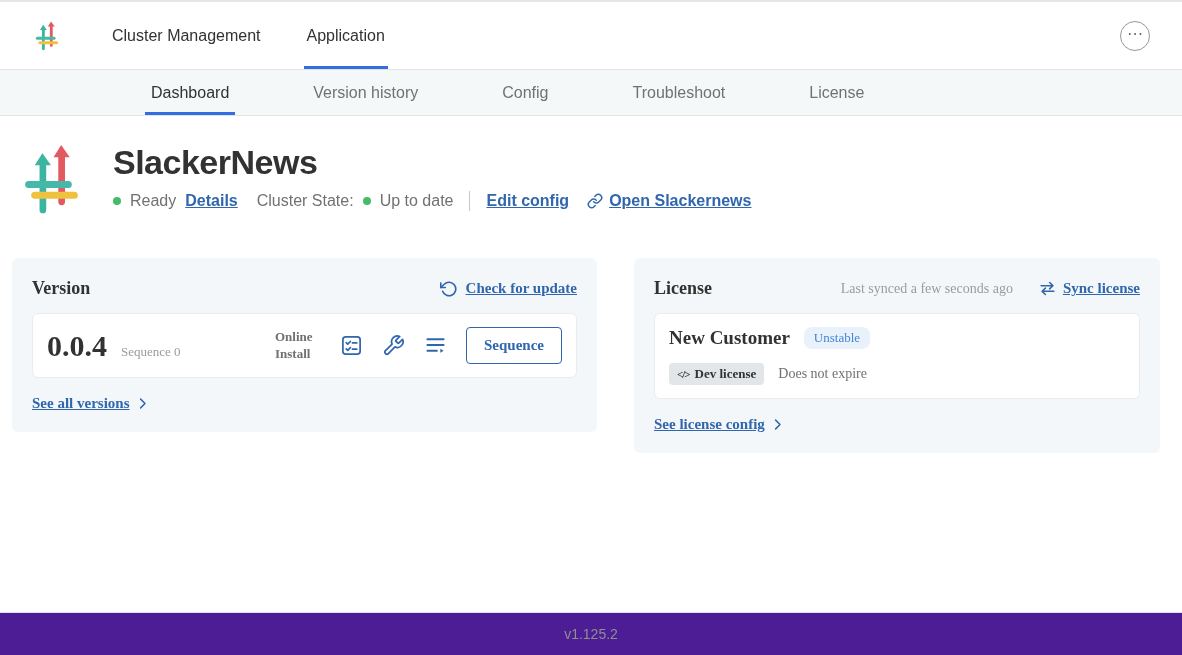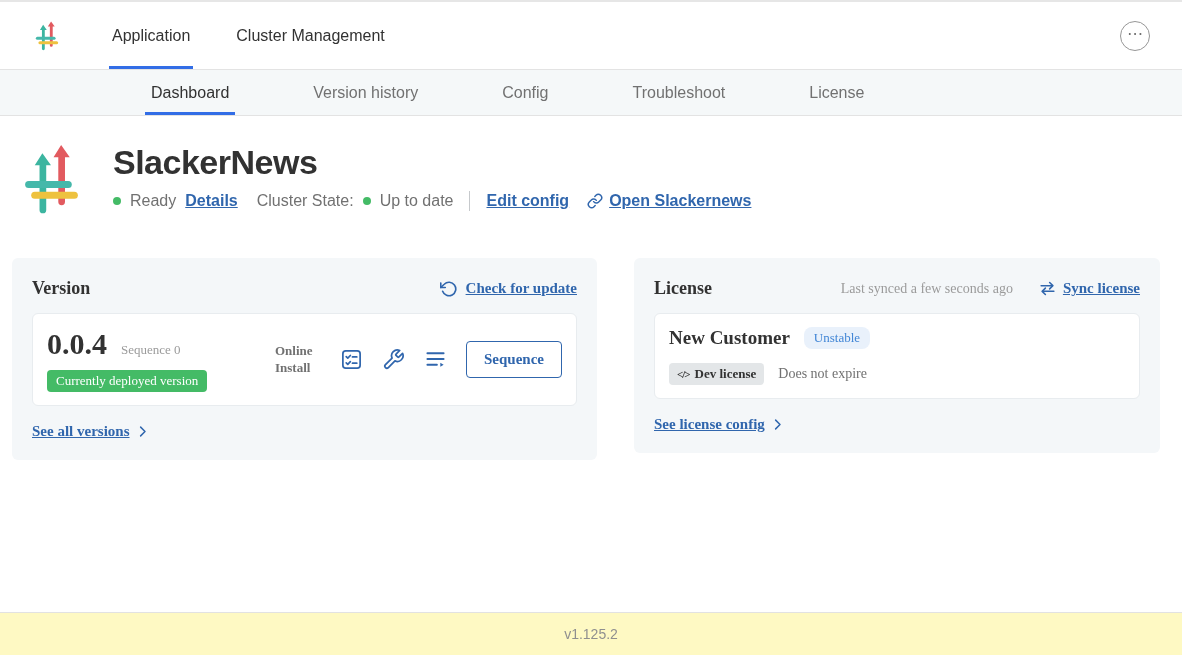--- a/index.html
+++ b/index.html
@@ -123,45 +123,45 @@
     background: #e3e6e8; color: #323232; font-size: 13px; font-weight: 700;
     padding: 3px 8px; border-radius: 4px;
     display: inline-flex; gap: 5px; align-items: center;
   }
   .type-badge .code-glyph { font-weight: 700; font-size: 11px; letter-spacing: -1px; }
   .expiry { font-size: 14px; color: #717171; }
 
   
   footer {
     position: absolute; bottom: 0; left: 0; width: 100%; height: 43px;
-    background: #fef9c3; border-top: 1px solid #e2e2e2;
+    background: #4c1d95; border-top: 1px solid #e2e2e2;
     display: flex; align-items: center; justify-content: center;
     font-size: 14px; color: #8f8f8f;
   }
 
   svg { flex: none; }
 </style>
 </head>
 <body>
 
 <header class="navbar">
   <span class="navbar-logo">
     <svg width="24" height="30" viewBox="0 0 56 70">
       <path fill="#3cb5a0" d="M19 9 L27.5 21 H22.8 V65 a3.3 3.3 0 0 1 -6.6 0 V21 H11.5 Z"></path>
       <path fill="#e25a5f" d="M37.5 1 L46 13 H41.3 V57 a3.3 3.3 0 0 1 -6.6 0 V13 H30 Z"></path>
       <rect fill="#45b8aa" x="2" y="36.5" width="46" height="7" rx="3.5"></rect>
       <rect fill="#eec23f" x="8" y="47" width="46" height="7" rx="3.5"></rect>
     </svg>
   </span>
   <nav class="nav-tabs">
+    <div class="nav-tab">
+      <span>Cluster Management</span>
+    </div>
     <div class="nav-tab active">
       <span>Application</span>
-    </div>
-    <div class="nav-tab">
-      <span>Cluster Management</span>
     </div>
   </nav>
   <button class="overflow-btn">
     <span>⋯</span>
   </button>
 </header>
 
 <nav class="subnav">
   <div class="subnav-item active">
     <span>Dashboard</span>
@@ -230,21 +230,20 @@
           <a class="link">Check for update</a>
         </span>
       </div>
 
       <div class="inner-card version-inner">
         <div class="ver-meta">
           <div class="ver-row">
             <span class="ver-number">0.0.4</span>
             <span class="ver-seq">Sequence 0</span>
           </div>
-          <span class="deployed-badge">Currently deployed version</span>
         </div>
         <div class="ver-actions">
           <div class="install-type">Online Install</div>
           <button class="icon-btn" title="">
             <svg width="23" height="23" viewBox="0 0 24 24" fill="none" stroke="#3066ad" stroke-width="1.8" stroke-linecap="round" stroke-linejoin="round">
               <rect x="3" y="3" width="18" height="18" rx="3"></rect>
               <path d="M6.5 9 l1.6 1.6 L10.8 7.8"></path>
               <line x1="13" y1="9.3" x2="17.5" y2="9.3"></line>
               <path d="M6.5 15.5 l1.6 1.6 L10.8 14.3"></path>
               <line x1="13" y1="15.8" x2="17.5" y2="15.8"></line>

